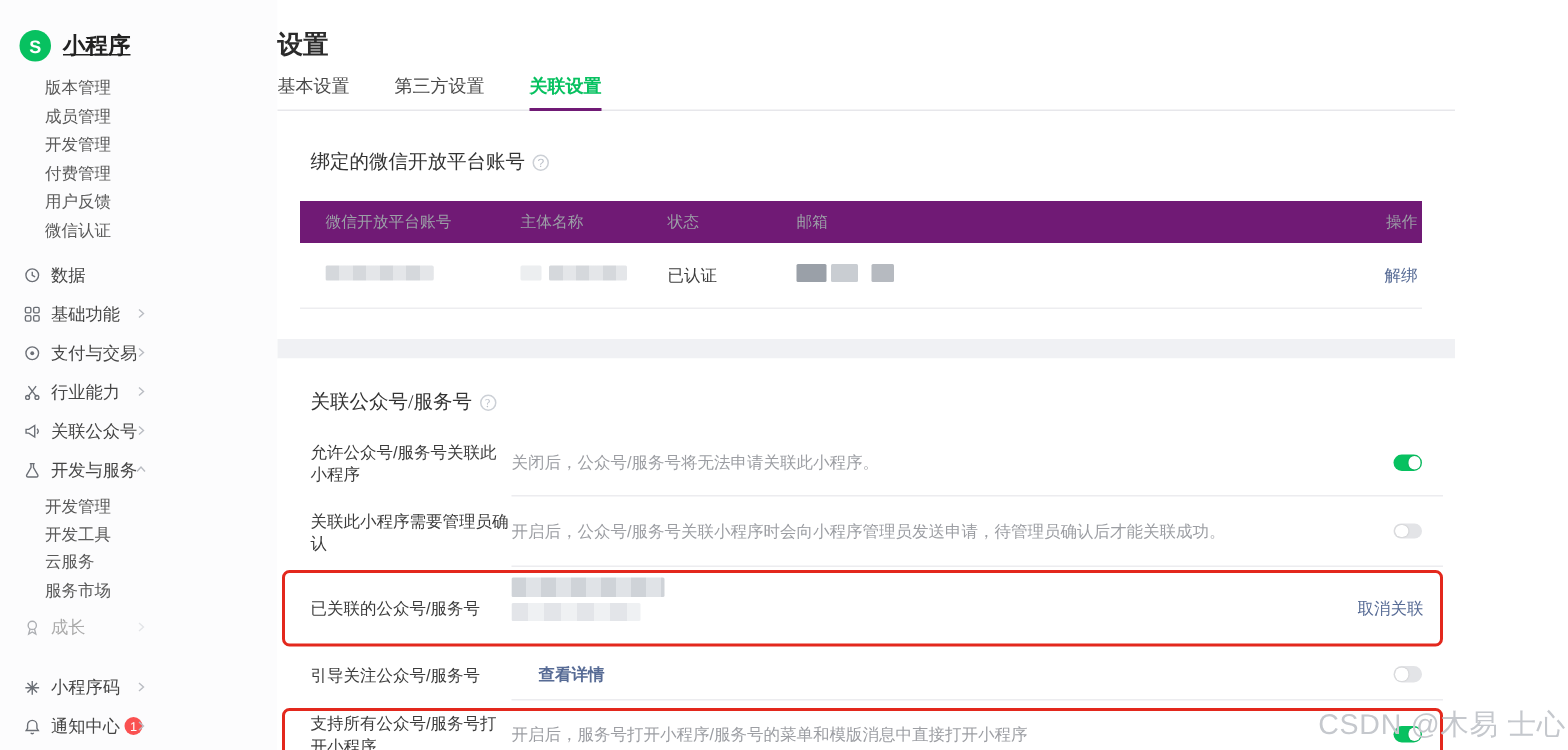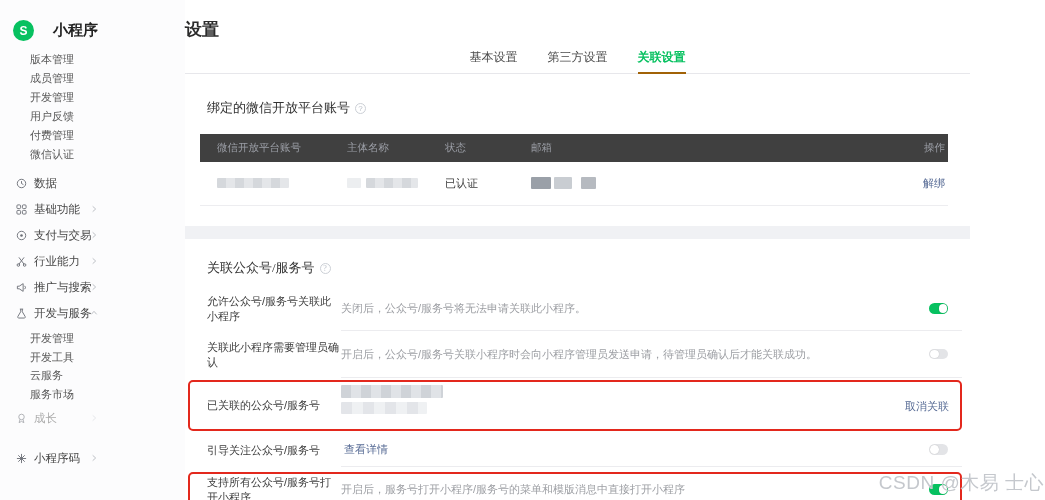--- a/index.html
+++ b/index.html
@@ -7,56 +7,56 @@
   body {
     position: relative; overflow: hidden; background:#fff;
     font-family:"Liberation Sans","DejaVu Sans",sans-serif;
     -webkit-font-smoothing: antialiased;
   }
   
   .sidebar { position:absolute; left:0; top:0; width:185px; height:500px; background:#fcfcfd; }
   .logo-row { display:flex; align-items:center; padding:20px 0 0 13px; }
   .logo-circle { width:21px; height:21px; border-radius:50%; background:#07c160; color:#fff;
     display:flex; align-items:center; justify-content:center; font-size:12px; font-weight:bold; }
-  .logo-text { margin-left:19px; font-size:15px; font-weight:600; color:#222; }
+  .logo-text { margin-left:8px; font-size:15px; font-weight:600; color:#222;text-decoration:underline; }
   .side-sub { list-style:none; margin:9px 0 0 30px; }
   .side-sub li { font-size:11px; color:#595959; line-height:19px; cursor:pointer; }
   .side-item { position:relative; height:26px; display:flex; align-items:center; padding-left:16px; cursor:pointer; }
   .side-item .lbl { font-size:11.5px; color:#454545; margin-left:7px; }
   .side-item.dim .lbl { color:#ababab; }
   .side-item.dim svg { opacity:.55; }
   .side-item .chev { position:absolute; left:90px; top:50%; transform:translateY(-50%); display:flex; }
   .sub2 { list-style:none; margin:3px 0 2px 30px; }
   .sub2 li { font-size:11px; color:#595959; line-height:18.5px; cursor:pointer; }
   .side-spacer { height:14px; }
   .badge { display:inline-flex; align-items:center; justify-content:center; min-width:12px; height:12px;
     border-radius:7px; background:#fa5151; color:#fff; font-size:8.5px; margin-left:3px; padding:0 2px; }
   .icon svg { display:block; }
   
   .main { position:absolute; left:185px; top:0; width:860px; height:500px; background:#fff; }
   .page-title { margin-top:18px; font-size:17px; font-weight:600; color:#2b2b2b; }
-  .tabs { margin-top:8px; width:785px; border-bottom:1px solid #e7e7eb; display:flex; gap:30px;justify-content:center; }
+  .tabs { margin-top:8px; width:785px; border-bottom:1px solid #e7e7eb; display:flex; gap:30px; }
   .tab { font-size:12px; color:#4a4a4a; padding-bottom:6px; cursor:pointer; }
-  .tab.active { color:#07c160; border-bottom:2px solid #a16207; margin-bottom:-1px; font-weight:600; }
+  .tab.active { color:#07c160; border-bottom:2px solid #701a75; margin-bottom:-1px; font-weight:600; }
   .card { width:785px; background:#fff; }
   .card-title { padding:25px 0 0 22px; font-size:13px; color:#333; display:flex; align-items:center; }
   .card2 .card-title { padding-top:20px;font-family:Liberation Serif, serif; }
   .q-icon { display:inline-flex; align-items:center; justify-content:center; width:11px; height:11px;
     border:1px solid #ccd0d6; border-radius:50%; color:#b9bec7; font-size:8px; margin-left:5px; }
   
   .table { margin:17px 22px 0 15px; }
   .thead, .trow { display:grid; grid-template-columns:130px 98px 86px 220px 1fr; align-items:center; }
-  .thead { height:28px; background:#404040; font-size:10.5px; color:#9b9ea6; }
+  .thead { height:28px; background:#701a75; font-size:10.5px; color:#9b9ea6; }
   .thead > div, .trow > div { padding-left:17px; }
   .thead > div:last-child, .trow > div:last-child { text-align:right; padding-right:3px; }
   .trow { height:44px; border-bottom:1px solid #ededf0; font-size:11px; color:#3c3c3c; }
   .card1-bottom { height:20px; }
   .gap-band { width:785px; height:13px; background:#f0f1f4; }
   .link { color:#576b95; cursor:pointer; }
-  .link.strong { font-weight:400; margin-left:3px; }
+  .link.strong { font-weight:700; margin-left:18px; }
   
   .blur { display:inline-block; height:10px; border-radius:1px;
     background:repeating-linear-gradient(90deg,#d5d8dc 0 9px,#e4e6e9 9px 18px); }
   .blur.b-acct { width:72px; }
   .blur.b-name1 { width:14px; background:#eceef0; }
   .blur.b-name2 { width:52px; margin-left:5px; }
   .blur.b-mail1 { width:20px; height:12px; background:#9aa0a8; }
   .blur.b-mail2 { width:18px; height:12px; background:#c9cdd2; margin-left:3px; }
   .blur.b-mail3 { width:15px; height:12px; background:#b6bac0; margin-left:9px; }
   .blur.b-line1 { width:102px; height:13px; background:repeating-linear-gradient(90deg,#cfd3d8 0 10px,#e0e3e7 10px 20px); }
@@ -93,22 +93,22 @@
 <aside class="sidebar">
   <div class="logo-row">
     <span class="logo-circle">S</span>
     <span class="logo-text">小程序</span>
   </div>
 
   <ul class="side-sub">
     <li>版本管理</li>
     <li>成员管理</li>
     <li>开发管理</li>
+    <li>付费管理</li>
     <li>用户反馈</li>
-    <li>付费管理</li>
     <li>微信认证</li>
   </ul>
 
   <div class="side-item" style="margin-top:6px;">
     <span class="icon">
       <svg width="11" height="11" viewBox="0 0 12 12" fill="none" stroke="#6b6f76" stroke-width="1">
         <circle cx="6" cy="6" r="4.6"></circle>
           <path d="M6 3.4 V6 L8.1 7.2"></path>
       </svg>
     </span>
@@ -163,21 +163,21 @@
     </span>
   </div>
 
   <div class="side-item">
     <span class="icon">
       <svg width="11" height="11" viewBox="0 0 12 12" fill="none" stroke="#6b6f76" stroke-width="1">
         <path d="M1.5 4.6 h2 l4.3 -2.8 v8.4 l-4.3 -2.8 h-2 z"></path>
           <path d="M9.5 4.2 a2.6 2.6 0 0 1 0 3.6"></path>
       </svg>
     </span>
-    <span class="lbl">推广与搜索</span>
+    <span class="lbl">关联公众号</span>
     <span class="chev">
       <svg width="8" height="8" viewBox="0 0 12 12" fill="none" stroke="#b9bcc2" stroke-width="1.4">
           <polyline points="4,2 8.5,6 4,10"></polyline>
         </svg>
     </span>
   </div>
 
   <div class="side-item">
     <span class="icon">
       <svg width="11" height="11" viewBox="0 0 12 12" fill="none" stroke="#6b6f76" stroke-width="1">
@@ -223,20 +223,35 @@
       </svg>
     </span>
     <span class="lbl">小程序码</span>
     <span class="chev">
       <svg width="8" height="8" viewBox="0 0 12 12" fill="none" stroke="#b9bcc2" stroke-width="1.4">
           <polyline points="4,2 8.5,6 4,10"></polyline>
         </svg>
     </span>
   </div>
 
+  <div class="side-item">
+    <span class="icon">
+      <svg width="11" height="11" viewBox="0 0 12 12" fill="none" stroke="#6b6f76" stroke-width="1">
+        <path d="M6 1.4 a3.4 3.4 0 0 1 3.4 3.4 v2.4 l1 1.5 h-8.8 l1 -1.5 v-2.4 a3.4 3.4 0 0 1 3.4 -3.4 z"></path>
+        <path d="M5 10.4 a1.05 1.05 0 0 0 2 0"></path>
+      </svg>
+    </span>
+    <span class="lbl">通知中心</span>
+    <span class="badge">1</span>
+    <span class="chev">
+      <svg width="8" height="8" viewBox="0 0 12 12" fill="none" stroke="#b9bcc2" stroke-width="1.4">
+          <polyline points="4,2 8.5,6 4,10"></polyline>
+        </svg>
+    </span>
+  </div>
 
 </aside>
 
 <main class="main">
   <h1 class="page-title">设置</h1>
 
   <div class="tabs">
     <div class="tab">基本设置</div>
     <div class="tab">第三方设置</div>
     <div class="tab active">关联设置</div>

